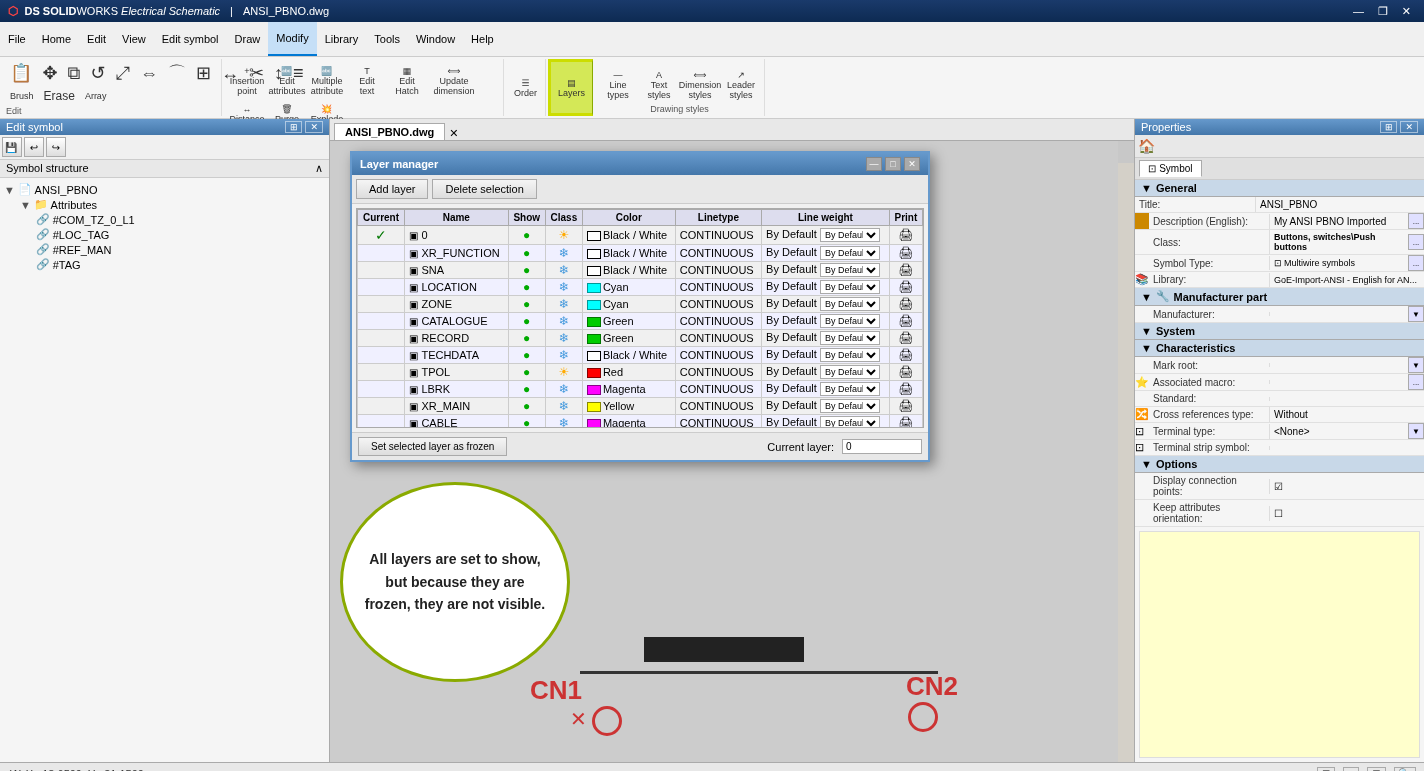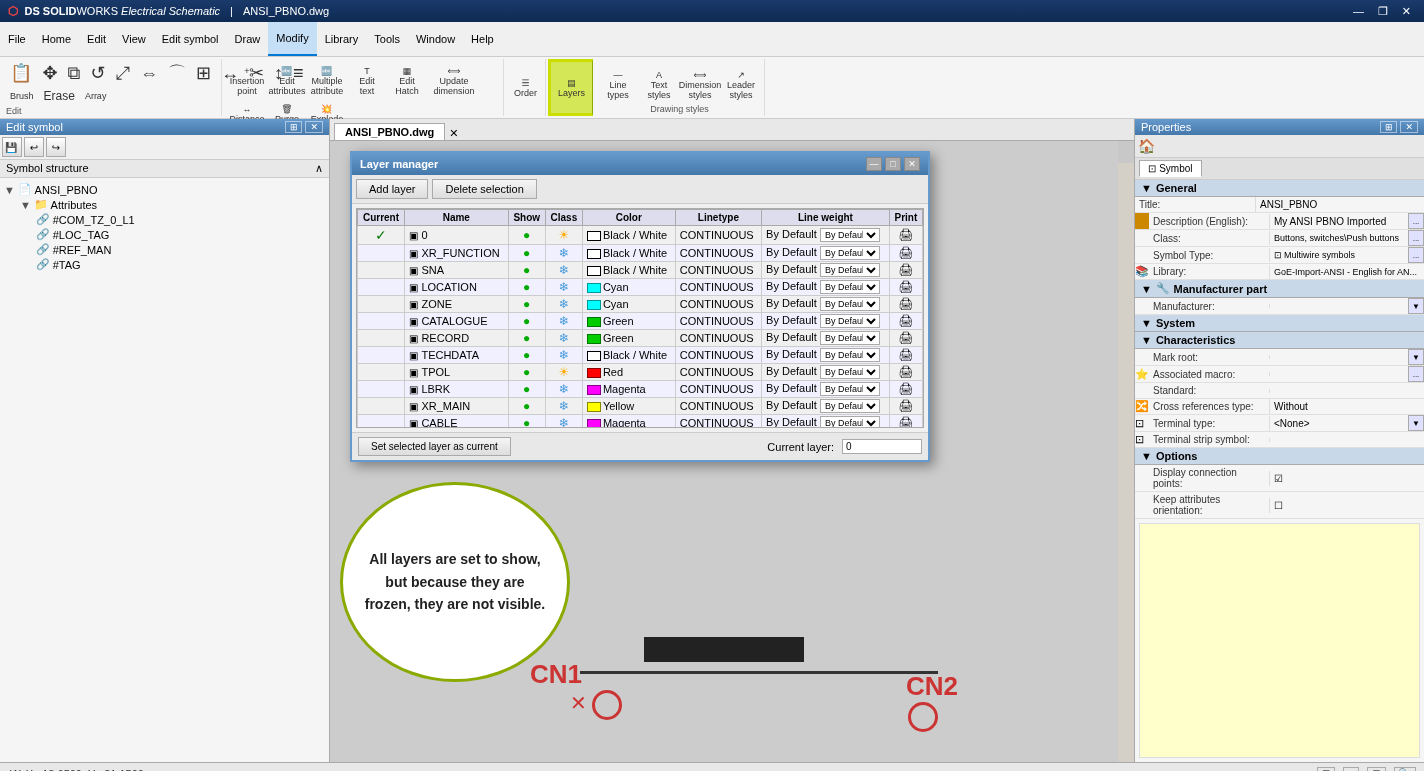--- a/index.html
+++ b/index.html
@@ -536,21 +536,21 @@
 
     <div class="drawing-tab-bar">
       <div class="drawing-tab active">ANSI_PBNO.dwg</div>
       <button style="margin-left:4px;background:none;border:none;cursor:pointer;font-size:11px;">✕</button>
     </div>
 
     <div class="drawing-canvas" style="background:#c8c8c8;">
 
       <div style="position:absolute;top:0;left:0;right:16px;bottom:0;background:#cccccc;">
 
-        <div style="position:absolute;bottom:72px;left:200px;text-align:center;">
+        <div style="position:absolute;bottom:56px;left:200px;text-align:center;">
           <span style="font-size:26px;color:#cc3333;font-weight:bold;">CN1</span>
           
           <div style="position:absolute;bottom:-25px;left:40px;font-size:20px;color:#cc3333;">✕</div>
           
           <div style="position:absolute;bottom:-30px;left:62px;width:30px;height:30px;border-radius:50%;border:3px solid #cc3333;background:none;"></div>
         </div>
 
         <div style="position:absolute;bottom:60px;right:160px;">
           <span style="font-size:26px;color:#cc3333;font-weight:bold;">CN2</span>
           
@@ -733,21 +733,21 @@
                   <td>CONTINUOUS</td>
                   <td>By Default <select class="tiny"><option>By Default</option></select></td>
                   <td style="text-align: center;"><span style="font-size:12px;">🖨</span></td>
                 </tr>
               </tbody>
           </table>
         </div>
 
         <div class="dialog-footer">
           <div class="footer-row">
-            <button class="dialog-btn" style="font-size:10px;">Set selected layer as current</button>
+            <button class="dialog-btn" style="font-size:10px;">Set selected layer as frozen</button>
             <span style="margin-left:auto;">Current layer:</span>
             <input type="text" value="0" style="width: 80px; font-size: 10px; border: 1px solid rgb(170, 170, 170); padding: 1px 3px;">
           </div>
         </div>
       </div>
 
     </div>
   </div>
 
   <div class="properties-panel">
@@ -778,21 +778,21 @@
     </div>
     <div class="prop-row">
       <span style="width:14px;flex-shrink:0;background:#cc8800;display:inline-block;height:100%;"></span>
       <span class="prop-label">Description (English):</span>
       <span class="prop-value">My ANSI PBNO Imported</span>
       <button class="prop-edit-btn">...</button>
     </div>
     <div class="prop-row">
       <span style="width:14px;flex-shrink:0;"></span>
       <span class="prop-label">Class:</span>
-      <span class="prop-value" style="font-size:9px;">Buttons, switches\Push buttons</span>
+      <span class="prop-value" style="font-size:9px;font-weight:bold;">Buttons, switches\Push buttons</span>
       <button class="prop-edit-btn">...</button>
     </div>
     <div class="prop-row">
       <span style="width:14px;flex-shrink:0;"></span>
       <span class="prop-label">Symbol Type:</span>
       <span class="prop-value" style="font-size:9px;">⊡ Multiwire symbols</span>
       <button class="prop-edit-btn">...</button>
     </div>
     <div class="prop-row">
       <span style="width:14px;flex-shrink:0;">📚</span>

